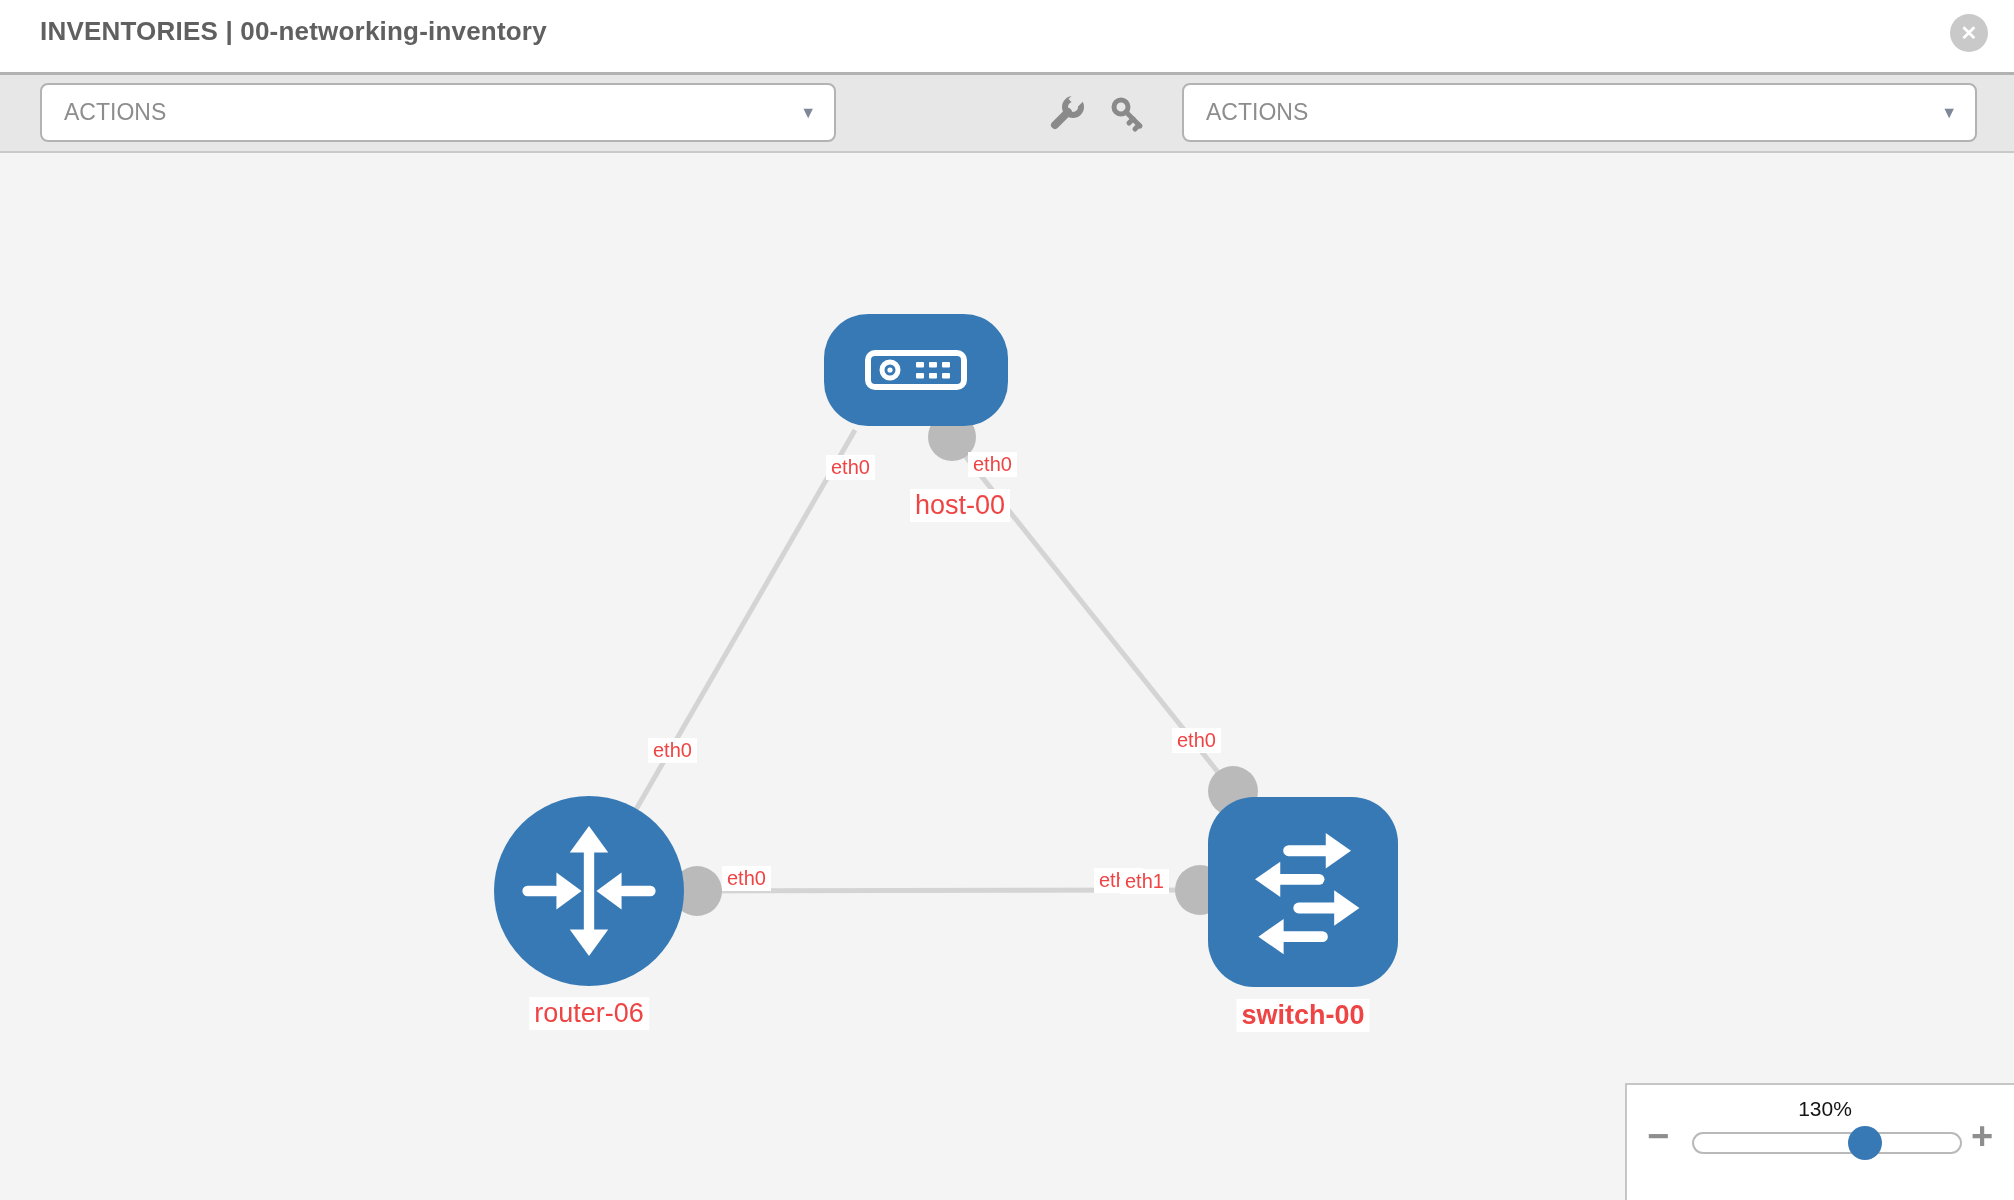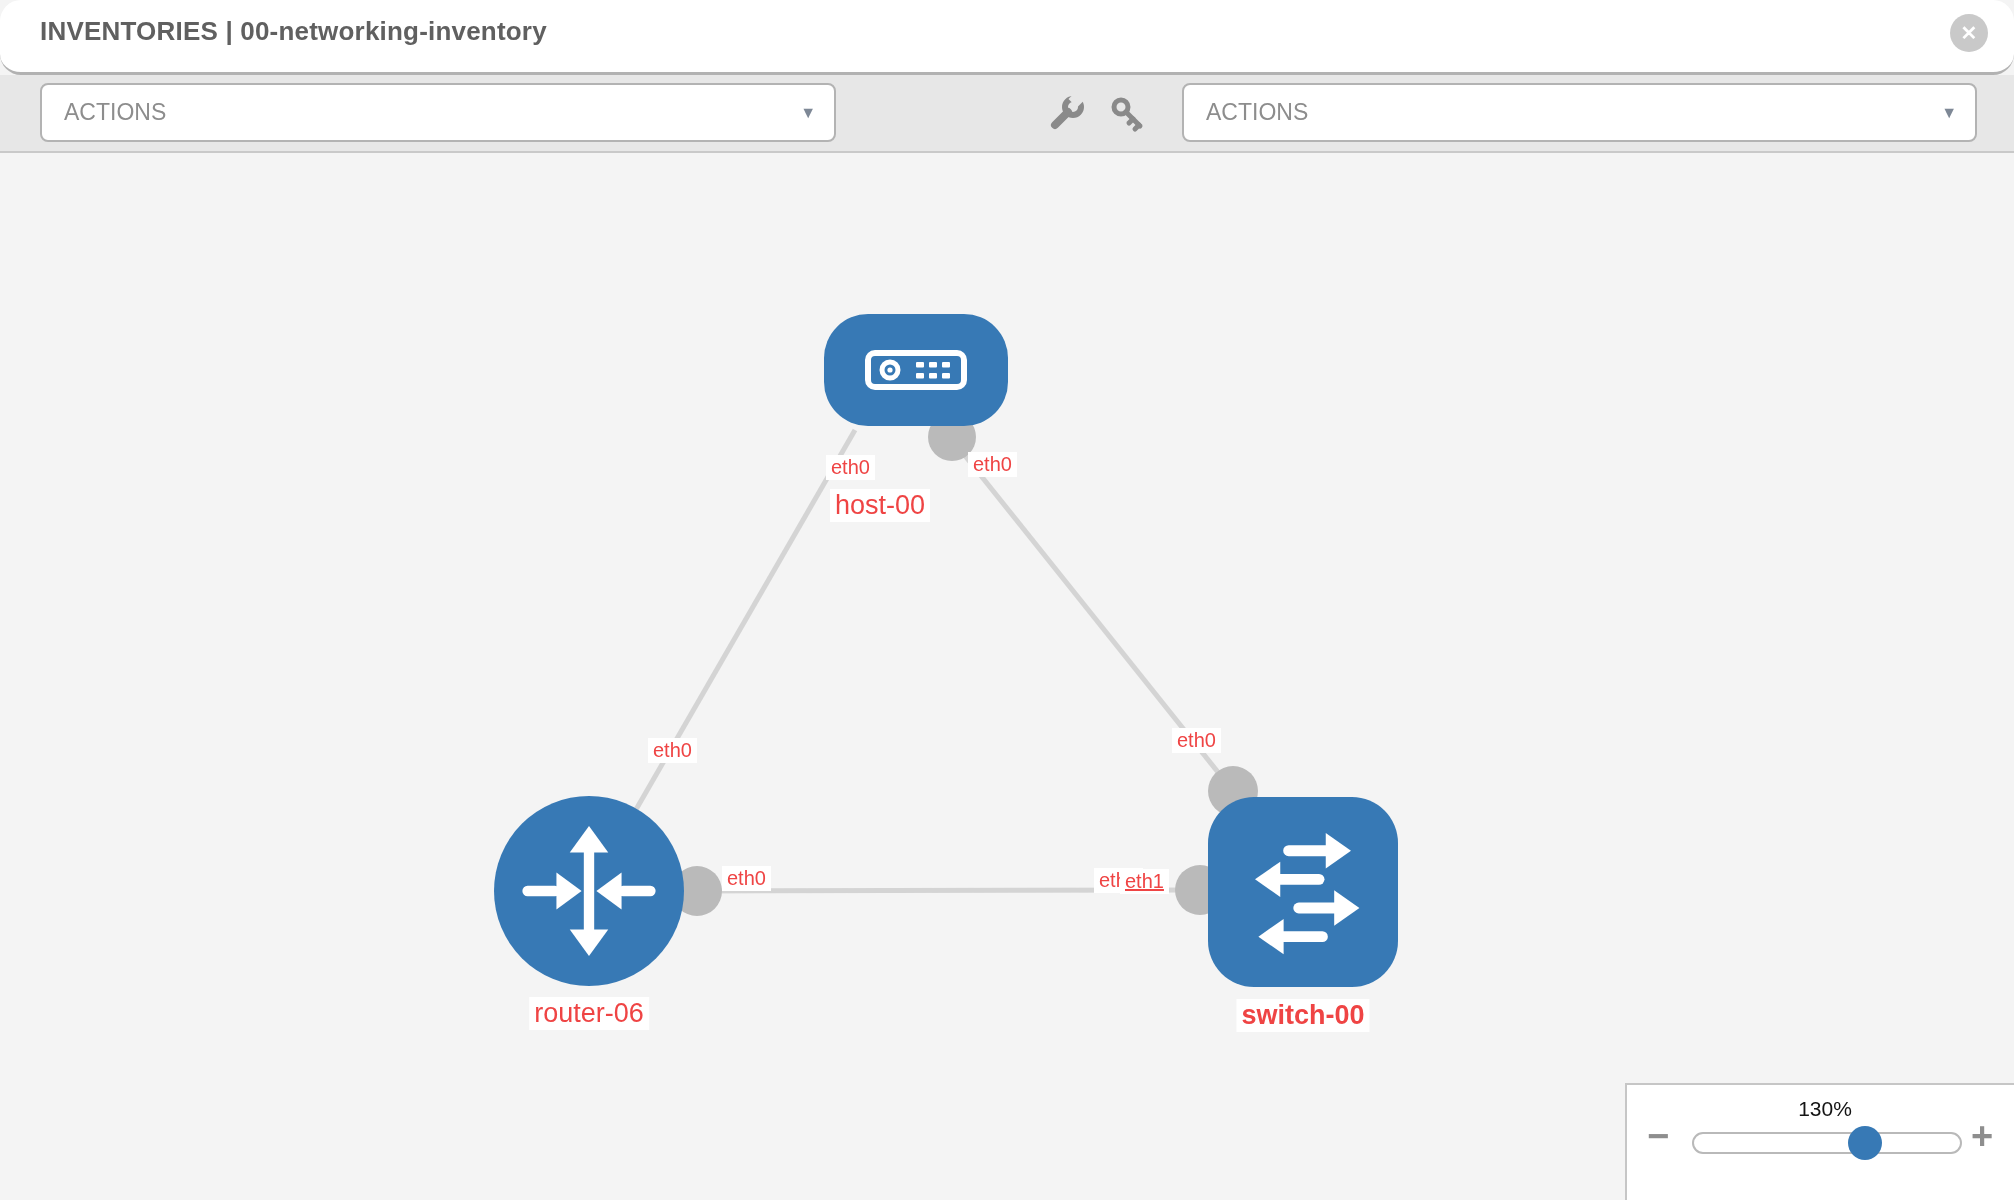--- a/index.html
+++ b/index.html
@@ -5,21 +5,21 @@
   html,body{margin:0;padding:0;}
   body{
     width:2014px;height:1200px;position:relative;overflow:hidden;
     background:#f4f4f4;
     font-family:"Liberation Sans", sans-serif;
   }
 
   
   .header{
     position:absolute;left:0;top:0;width:2014px;height:75px;
-    background:#ffffff;border-bottom:3px solid #b2b2b2;box-sizing:border-box;z-index:10;border-radius:21px;
+    background:#ffffff;border-bottom:3px solid #b2b2b2;box-sizing:border-box;z-index:10;
   }
   .page-title{
     position:absolute;left:40px;top:16px;
     font-size:26px;font-weight:bold;color:#606060;letter-spacing:.2px;
   }
   .close-btn{
     position:absolute;right:26px;top:14px;width:38px;height:38px;border-radius:50%;
     background:#c9c9c9;color:#ffffff;display:flex;align-items:center;justify-content:center;
     font-size:20px;font-weight:bold;cursor:pointer;user-select:none;
   }
@@ -54,21 +54,21 @@
   .node-host{left:824px;top:314px;width:184px;height:112px;border-radius:44px;}
   .node-router{left:494px;top:796px;width:190px;height:190px;border-radius:50%;}
   .node-switch{left:1208px;top:797px;width:190px;height:190px;border-radius:46px;}
 
   .chip{
     position:absolute;background:#ffffff;color:#ef4444;
     padding:1px 5px;line-height:1.15;z-index:3;white-space:nowrap;
   }
   .chip-name{font-size:27px;transform:translateX(-50%);}
   .chip-if{font-size:20px;}
-  .chip-top{z-index:4;text-decoration:underline;}
+  .chip-top{z-index:4;}
 
   
   .zoom-panel{
     position:absolute;left:1625px;top:1083px;width:400px;height:130px;
     background:#ffffff;border:2px solid #c6c6c6;box-sizing:border-box;z-index:5;
   }
   .zoom-level{
     position:absolute;left:0;top:12px;width:396px;text-align:center;
     font-size:21px;color:#141414;
   }
@@ -143,21 +143,21 @@
       </g>
       <g fill="#ffffff" stroke="none">
         <polygon points="152,46 122,25 122,67"></polygon>
         <polygon points="38,80 68,59 68,101"></polygon>
         <polygon points="162,114 132,93 132,135"></polygon>
         <polygon points="42,148 72,127 72,169"></polygon>
       </g>
     </svg>
   </div>
 
-  <div class="chip chip-name" style="left:880px;top:441px;margin-top:48px;">host-00</div>
+  <div class="chip chip-name" style="left:960px;top:441px;margin-top:48px;">host-00</div>
   <div class="chip chip-name" style="left:589px;top:997px;">router-06</div>
   <div class="chip chip-name" style="left:1303px;top:999px;font-weight:bold;">switch-00</div>
 
   <div class="chip chip-if" style="left:826px;top:455px;">eth0</div>
   <div class="chip chip-if" style="left:968px;top:452px;">eth0</div>
   <div class="chip chip-if" style="left:648px;top:738px;">eth0</div>
   <div class="chip chip-if" style="left:1172px;top:728px;">eth0</div>
   <div class="chip chip-if" style="left:722px;top:866px;">eth0</div>
   <div class="chip chip-if" style="left:1094px;top:868px;">eth0</div>
   <div class="chip chip-if chip-top" style="left:1120px;top:869px;">eth1</div>

